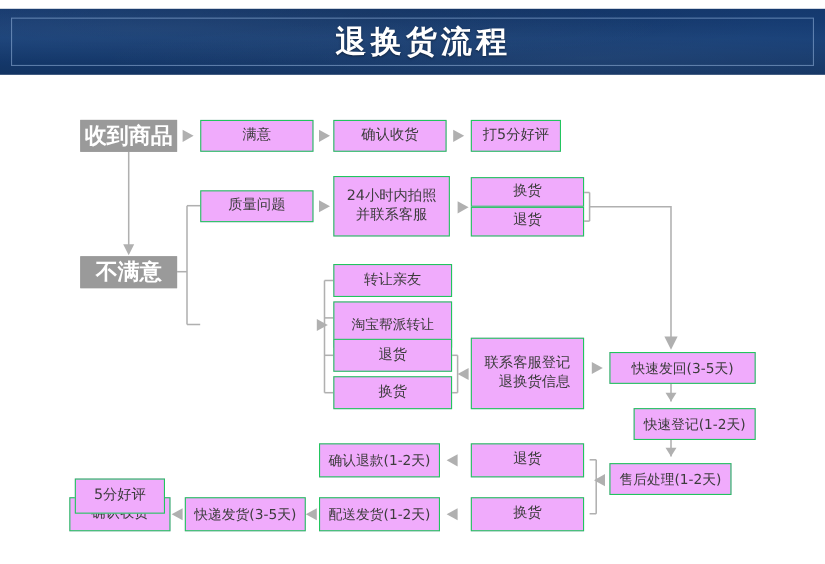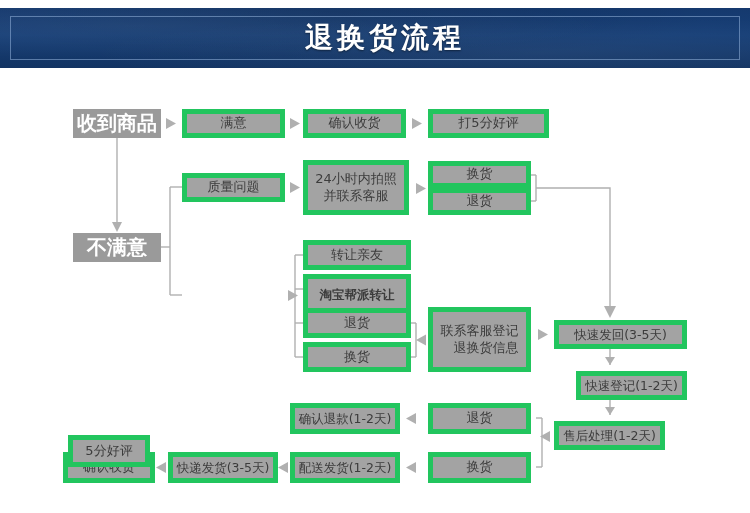--- a/index.html
+++ b/index.html
@@ -59,22 +59,22 @@
   .node {
     position: absolute;
     box-sizing: border-box;
     display: flex;
     align-items: center;
     justify-content: center;
     text-align: center;
     line-height: 1.25;
     color: #3c3c3c;
     font-size: 13px;
-    background: #a3a3a3;
-    border: 5px solid #22c55e;
+    background: #f0abfc;
+    border: 1px solid #22c55e;
     white-space: pre-line;
   }
   .node.filled {
     background: #9a9a9a;
     border: 1px solid #9a9a9a;
     color: #ffffff;
     font-weight: bold;
     font-size: 20px;
   }
   .node.tight {
@@ -172,32 +172,32 @@
 
       <polygon points="166,462 156,467.5 166,473"></polygon>
 
       <polygon points="104,444 116,444 110,436"></polygon>
     </g>
   </svg>
 
   <div class="node filled" style="left:73px;  top:109px; width:88px;  height:29px;">收到商品</div>
   <div class="node" style="left:182px; top:109px; width:103px; height:29px;">满意</div>
   <div class="node" style="left:303px; top:109px; width:103px; height:29px;">确认收货</div>
-  <div class="node" style="left:428px; top:109px; width:121px; height:29px;">打5分好评</div>
+  <div class="node" style="left:428px; top:109px; width:82px; height:29px;">打5分好评</div>
 
   <div class="node" style="left:182px; top:173px; width:103px; height:29px;">质量问题</div>
   <div class="node" style="left:303px; top:160px; width:106px; height:55px;">24小时内拍照
 并联系客服</div>
   <div class="node" style="left:428px; top:161px; width:103px; height:27px;">换货</div>
   <div class="node" style="left:428px; top:188px; width:103px; height:27px;">退货</div>
 
   <div class="node filled" style="left:73px;  top:233px; width:88px;  height:29px;">不满意</div>
 
   <div class="node" style="left:303px; top:240px; width:108px; height:30px;">转让亲友</div>
-  <div class="node tight" style="left:303px; top:274px; width:108px; height:42px;font-weight:bold;">淘宝帮派转让</div>
+  <div class="node tight" style="left:303px; top:274px; width:108px; height:42px;">淘宝帮派转让</div>
   <div class="node" style="left:303px; top:308px; width:108px; height:30px;">退货</div>
   <div class="node" style="left:303px; top:342px; width:108px; height:30px;">换货</div>
 
   <div class="node" style="left:428px; top:307px; width:103px; height:65px;text-align:right;">联系客服登记
 退换货信息</div>
 
   <div class="node tight" style="left:554px; top:320px; width:133px; height:29px;">快速发回(3-5天)</div>
   <div class="node tight" style="left:554px; top:371px; width:111px; height:29px;margin-left:22px;">快速登记(1-2天)</div>
   <div class="node tight" style="left:554px; top:421px; width:111px; height:29px;">售后处理(1-2天)</div>
 

